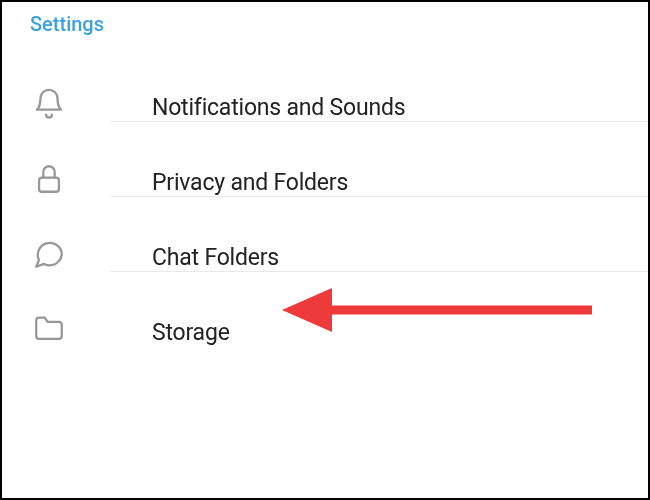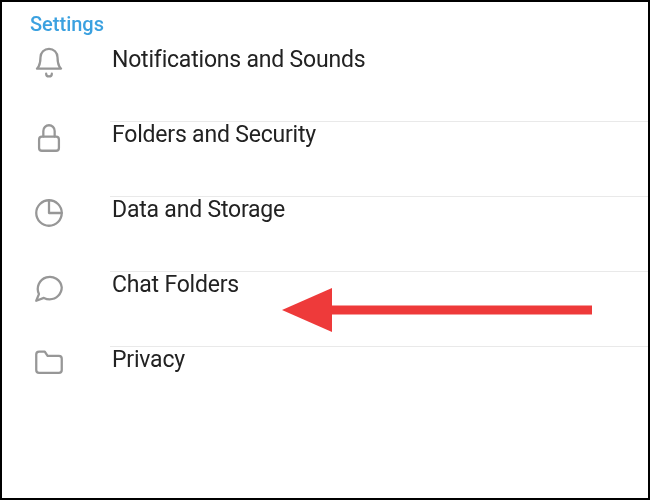--- a/index.html
+++ b/index.html
@@ -17,25 +17,26 @@
       font-size: 20px;
       font-weight: 500;
       padding: 10px 0 10px 28px;
     }
     .settings-list {
       display: flex;
       flex-direction: column;
     }
     .settings-item {
       display: flex;
-      align-items: flex-start;
+      align-items: flex-end;
       height: 75px;
       padding-left: 30px;
       cursor: pointer;
       position: relative;
+      gap: 40px;
     }
     .settings-item + .settings-item::before {
       content: "";
       position: absolute;
       top: 0;
       left: 108px;
       right: 0;
       height: 1px;
       background: #e9e9e9;
     }
@@ -83,49 +84,40 @@
     <span class="item-label">Notifications and Sounds</span>
   </div>
 
   <div class="settings-item">
     <span class="icon-wrap">
       <svg viewBox="0 0 24 24">
           <rect x="5" y="11" width="14" height="10" rx="2"></rect>
           <path d="M8 11V7a4 4 0 0 1 8 0v4"></path>
         </svg>
     </span>
-    <span class="item-label">Folders and Security</span>
+    <span class="item-label">Privacy and Folders</span>
   </div>
 
-  <div class="settings-item">
-    <span class="icon-wrap">
-      <svg viewBox="0 0 24 24">
-          <circle cx="12" cy="12" r="9"></circle>
-          <path d="M12 3v9h9"></path>
-        </svg>
-    </span>
-    <span class="item-label">Data and Storage</span>
-  </div>
 
   <div class="settings-item">
     <span class="icon-wrap">
       <svg viewBox="0 0 24 24">
           <path d="M21 11.5a8.5 8.5 0 0 1-8.5 8.5c-1.5 0-2.9-.4-4.1-1L3 21l1.9-4.7A8.5 8.5 0 1 1 21 11.5z"></path>
         </svg>
     </span>
     <span class="item-label">Chat Folders</span>
   </div>
 
   <div class="settings-item">
     <span class="icon-wrap">
       <svg viewBox="0 0 24 24">
           <path d="M3 6a2 2 0 0 1 2-2h4l2 3h8a2 2 0 0 1 2 2v8a2 2 0 0 1-2 2H5a2 2 0 0 1-2-2V6z"></path>
         </svg>
     </span>
-    <span class="item-label">Privacy</span>
+    <span class="item-label">Storage</span>
   </div>
 
 
 </div>
 
 <svg class="annotation-arrow" width="320" height="60" viewBox="0 0 320 60">
   <line x1="310" y1="30" x2="42" y2="30" stroke="#ee3a3a" stroke-width="9"></line>
   <polygon points="0,30 50,8 50,52" fill="#ee3a3a"></polygon>
 </svg>
 

